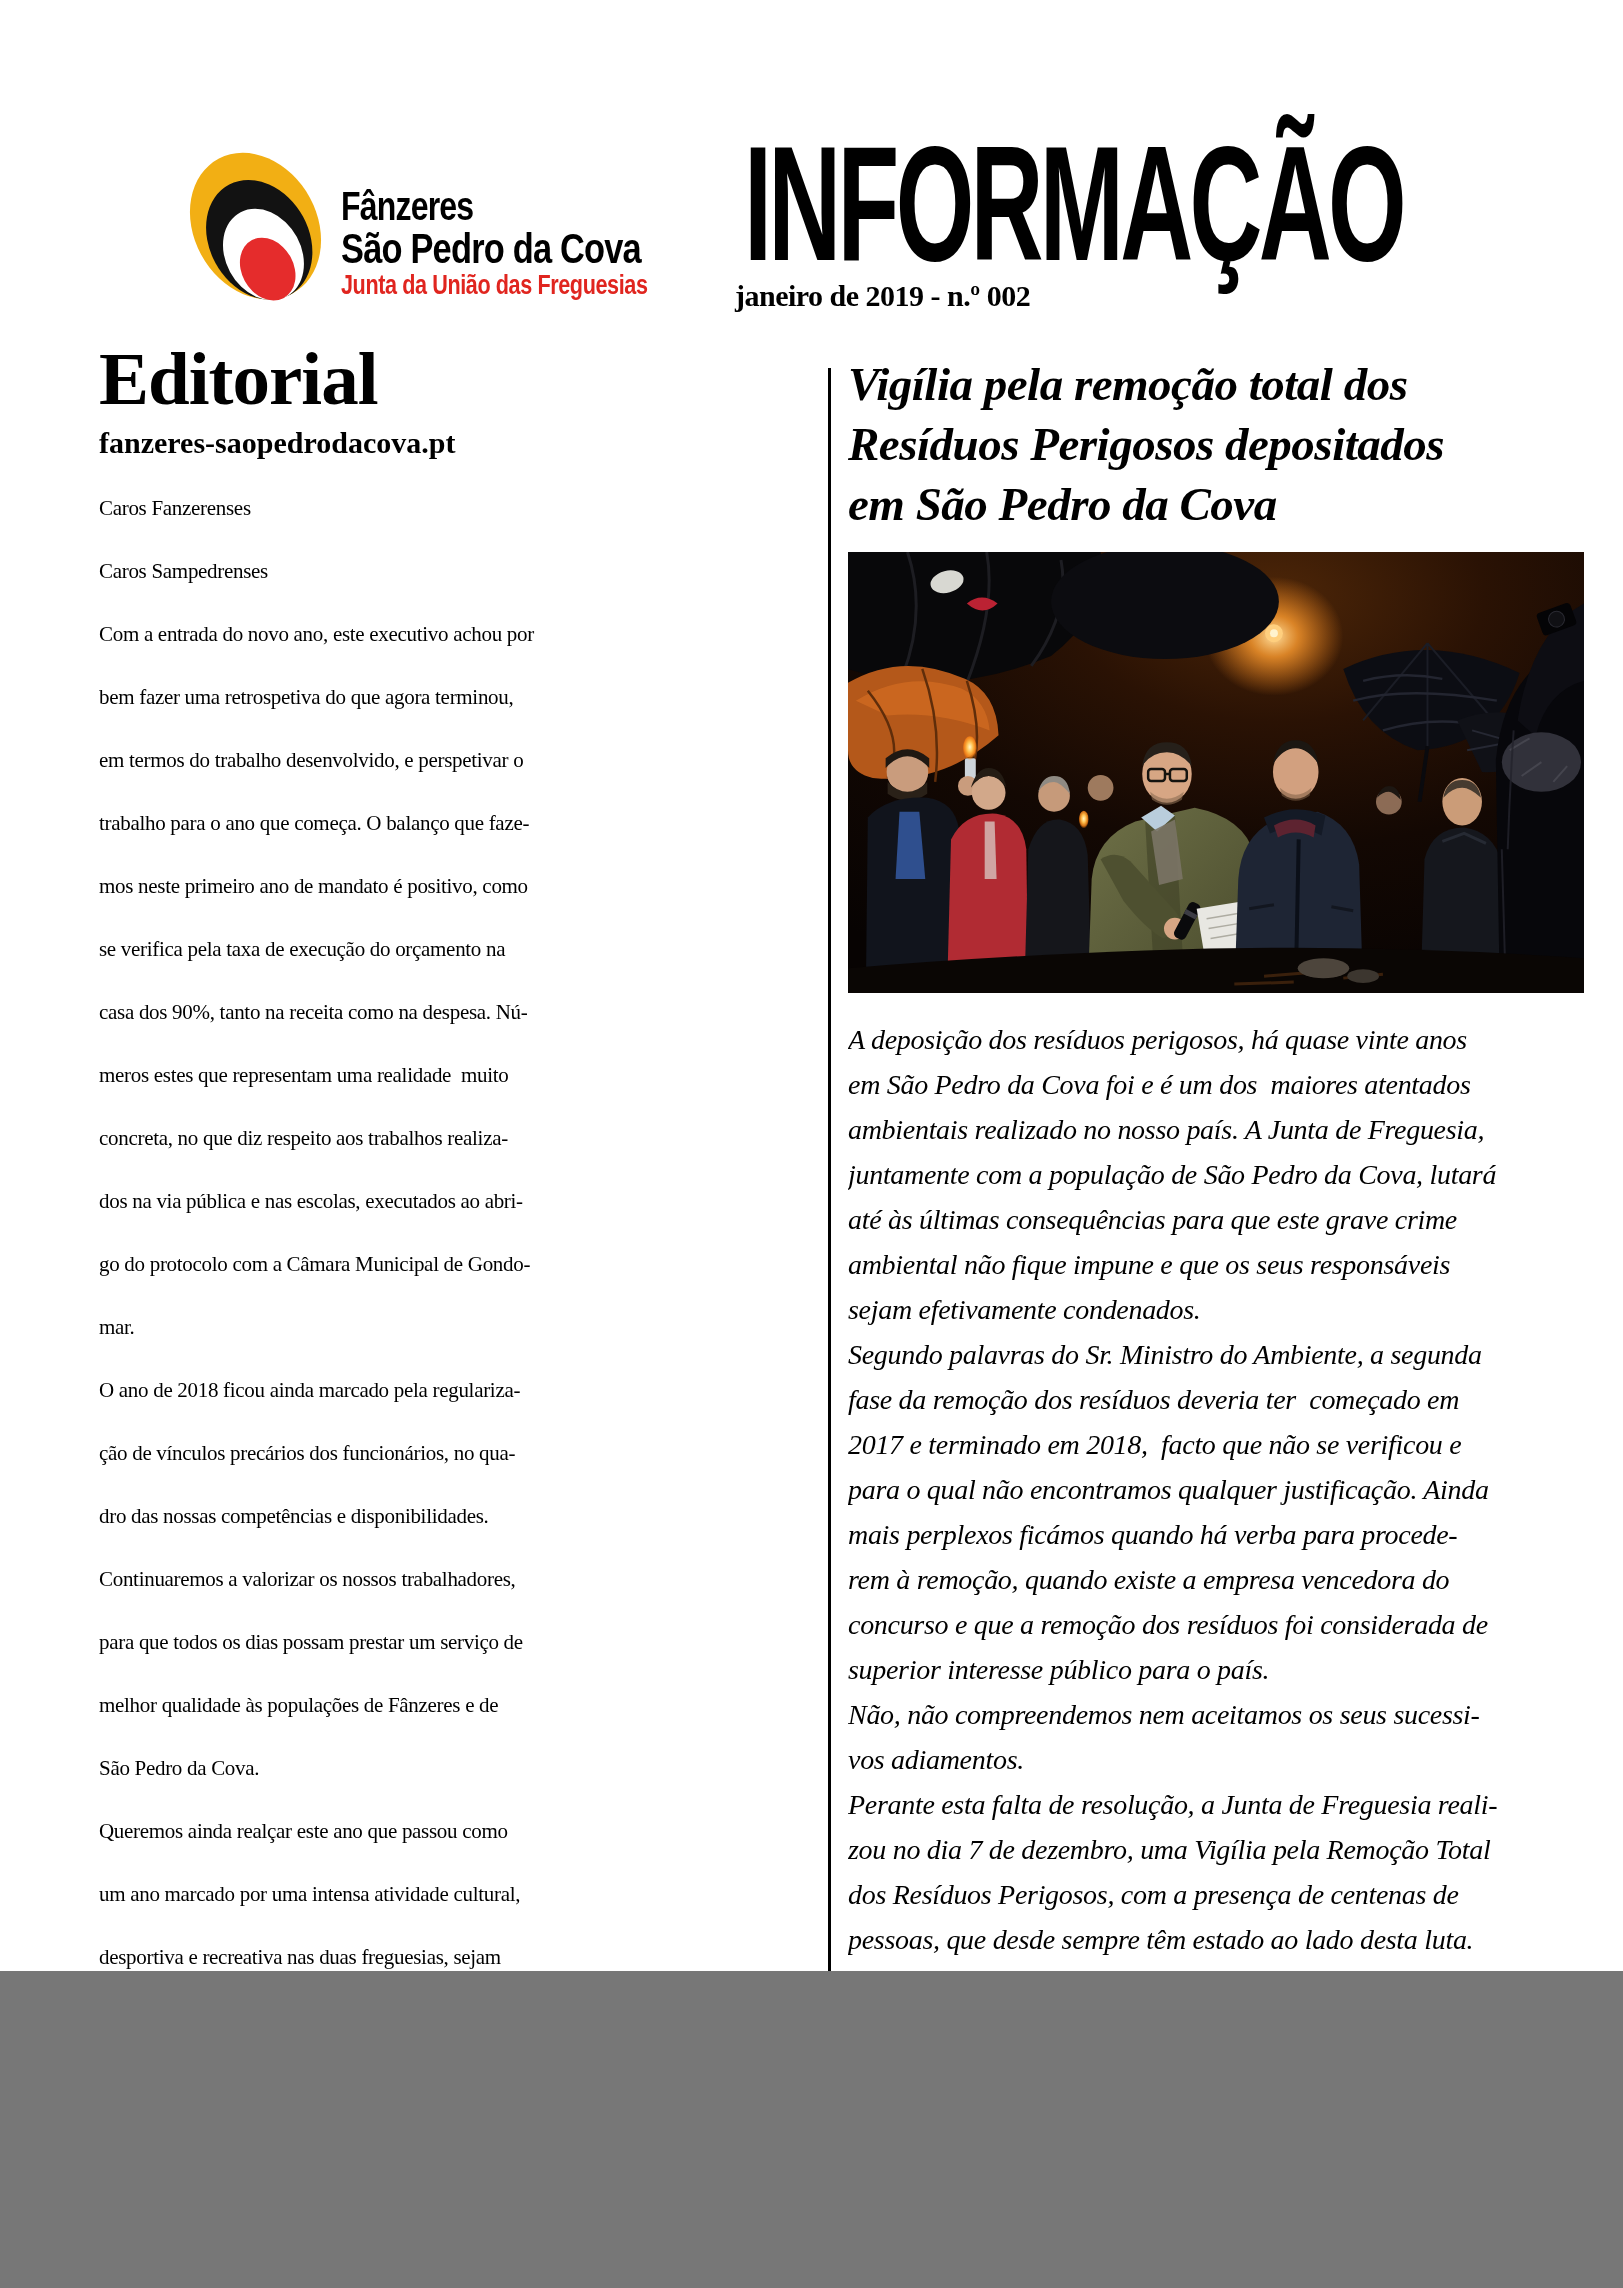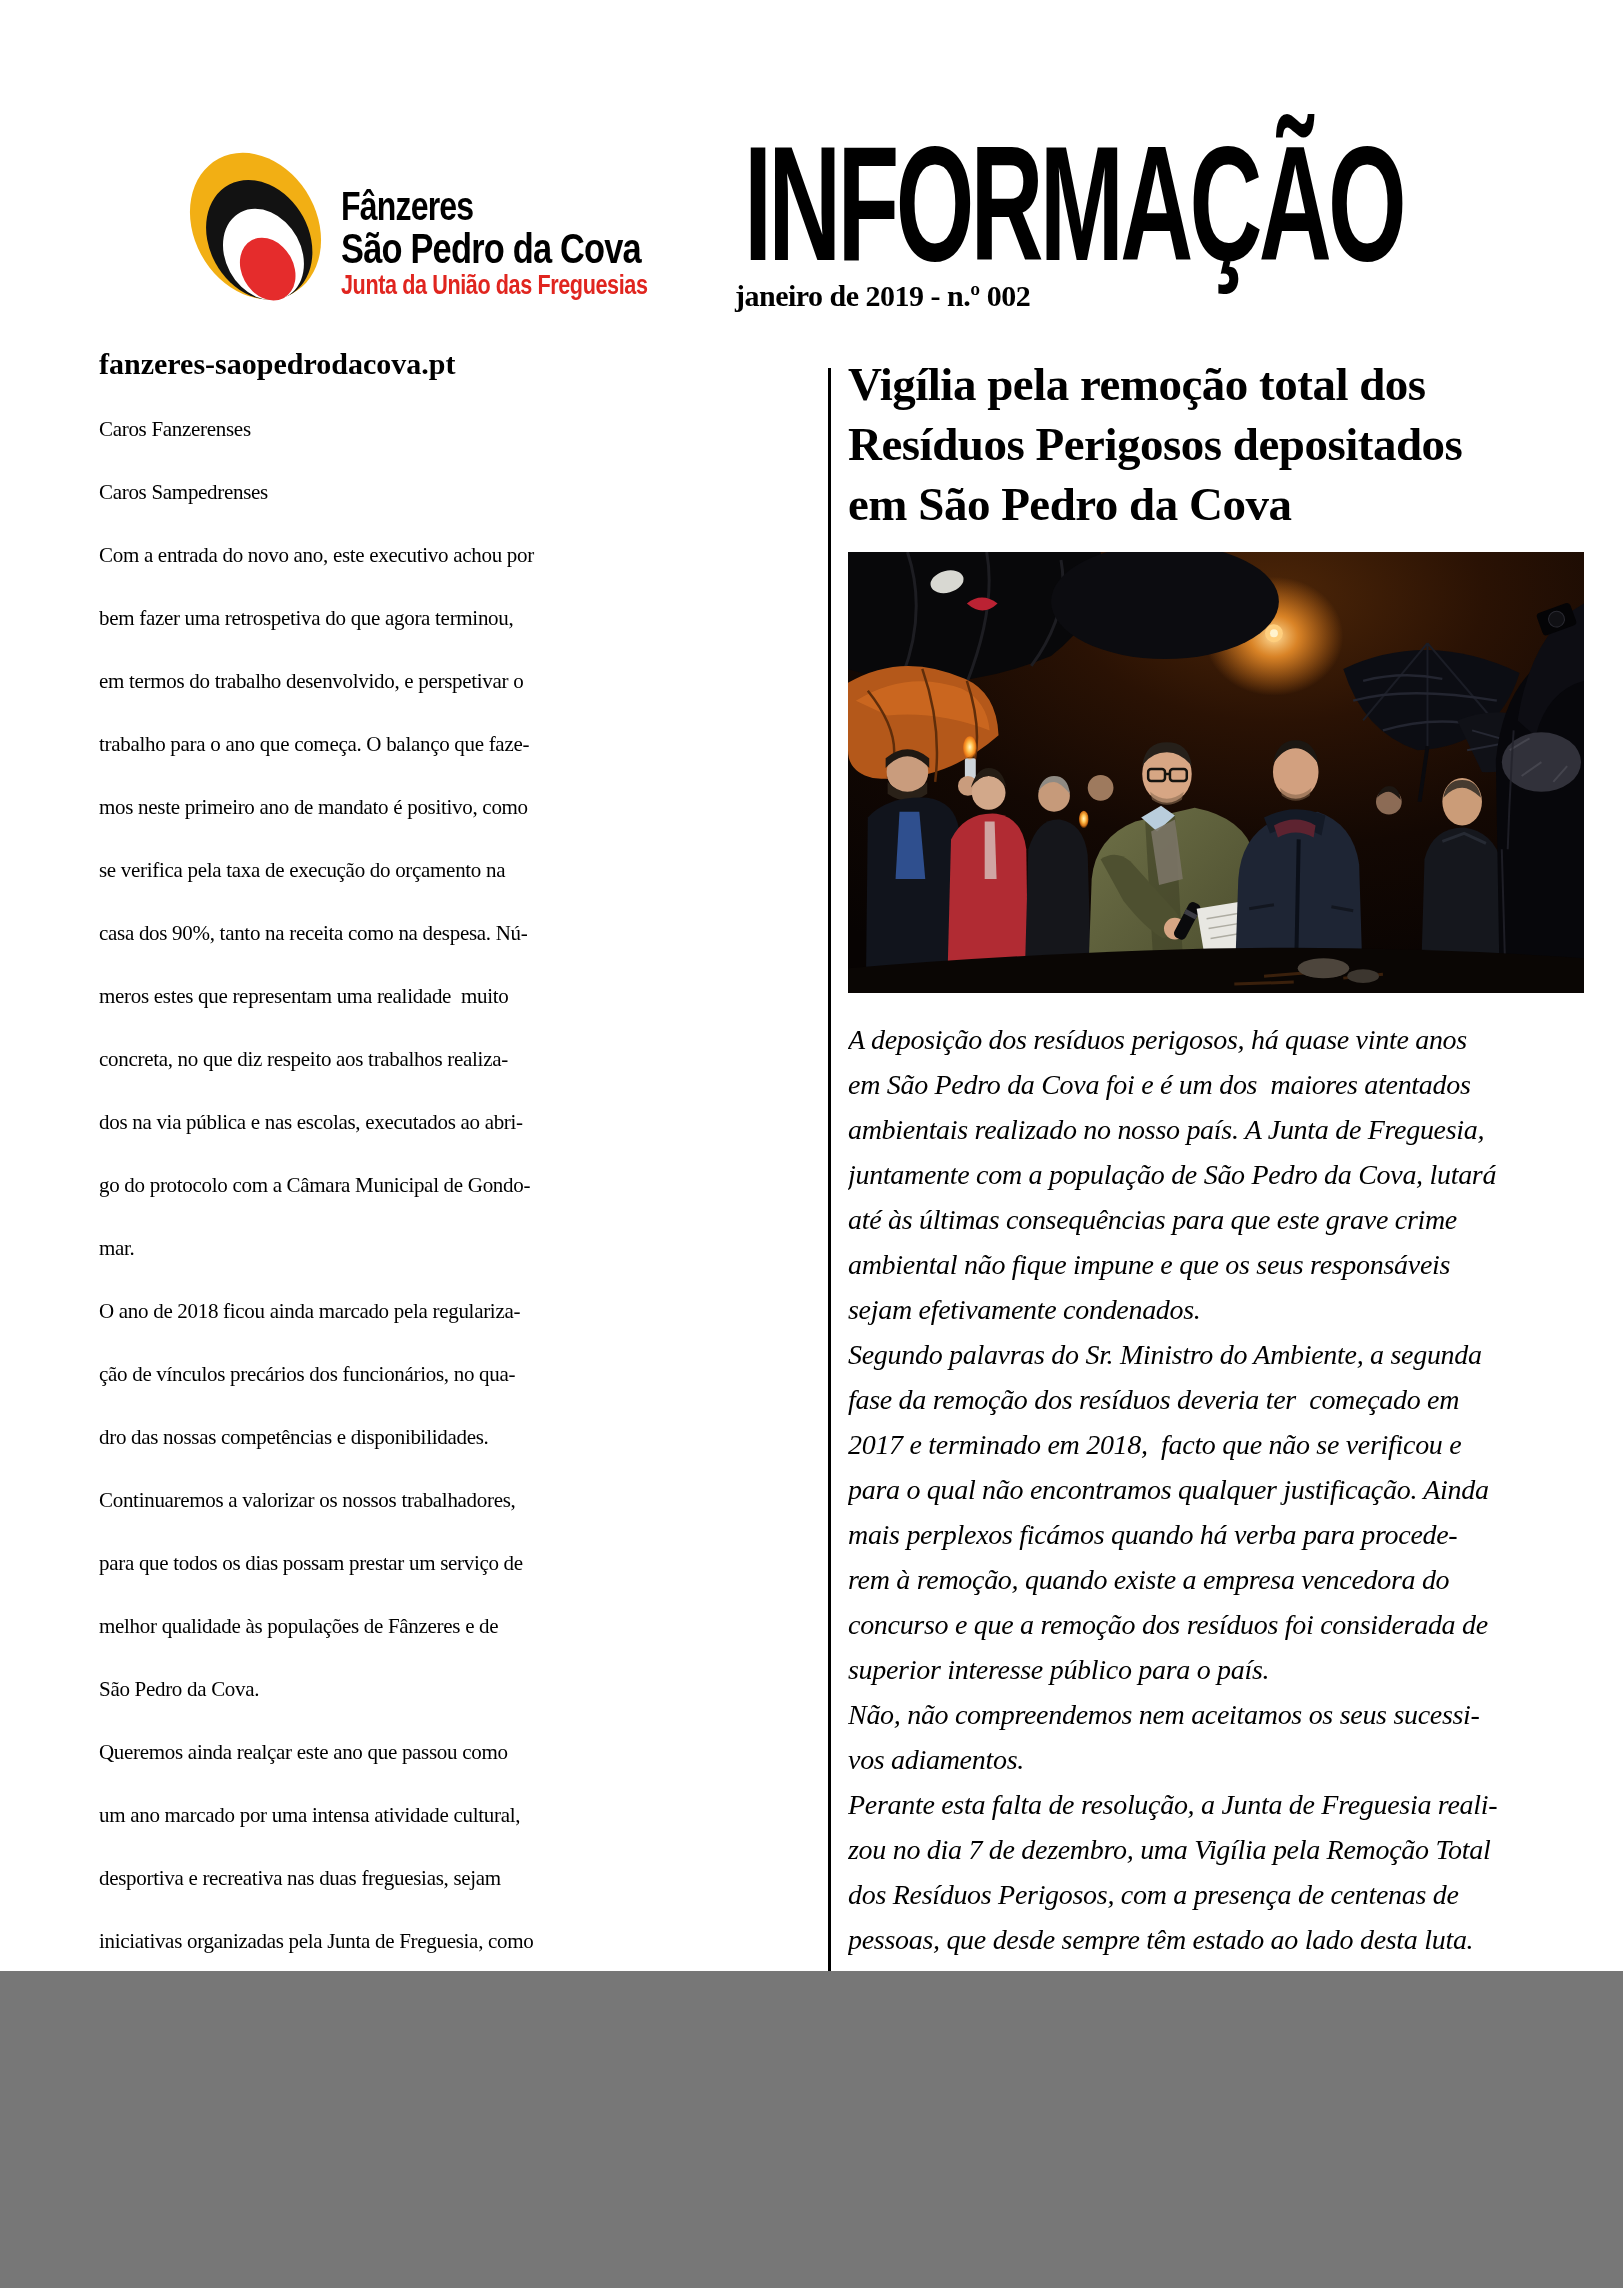--- a/index.html
+++ b/index.html
@@ -29,21 +29,21 @@
     font-size:30px; font-weight:bold; letter-spacing:-0.5px; white-space:nowrap;
   }
   
   .col-divider { position:absolute; left:828px; top:368px; width:3px; height:1859px; background:#000; }
   .col-left  { position:absolute; left:99px; top:339px; width:729px; overflow:hidden; }
   .col-right { position:absolute; left:848px; top:354px; width:750px; overflow:hidden; }
   .editorial-heading { margin:0; font-size:75px; line-height:79px; font-weight:bold; letter-spacing:-1px; }
   .website-line { margin-top:7px; font-size:30px; line-height:36px; font-weight:bold; }
   .body-text { white-space:pre; font-size:21px; line-height:63px; letter-spacing:-0.3px; }
   .col-left .body-text { margin-top:16px; }
-  .article-heading { margin:0; font-size:47px; line-height:60px; font-weight:bold; letter-spacing:-0.5px; white-space:pre; }
+  .article-heading { margin:0; font-size:47px; line-height:60px; font-weight:bold; letter-spacing:-0.5px; white-space:pre;font-style:italic; }
   .photo-frame { display:block; margin-top:18px; width:736px; height:441px; }
   .col-right .body-text { margin-top:24px; font-size:28px; line-height:45px;font-style:italic; }
 </style>
 </head>
 <body>
 
 <div class="page">
 
   <svg class="logo-mark" viewBox="0 0 160 160" preserveAspectRatio="none" aria-hidden="true">
     <g transform="rotate(-28 80 80)">
@@ -58,20 +58,21 @@
     <div class="logo-name2">São Pedro da Cova</div>
     <div class="logo-sub">Junta da União das Freguesias</div>
   </div>
 
   <div class="masthead-title">INFORMAÇÃO</div>
   <div class="masthead-issue">janeiro de 2019 - n.º 002</div>
 
   <div class="col-divider"></div>
 
   <div class="col-left">
+    <h1 class="editorial-heading">Editorial</h1>
     <div class="website-line">fanzeres-saopedrodacova.pt</div>
     <div class="body-text">Caros Fanzerenses
 Caros Sampedrenses
 Com a entrada do novo ano, este executivo achou por
 bem fazer uma retrospetiva do que agora terminou,
 em termos do trabalho desenvolvido, e perspetivar o
 trabalho para o ano que começa. O balanço que faze-
 mos neste primeiro ano de mandato é positivo, como
 se verifica pela taxa de execução do orçamento na
 casa dos 90%, tanto na receita como na despesa. Nú-

